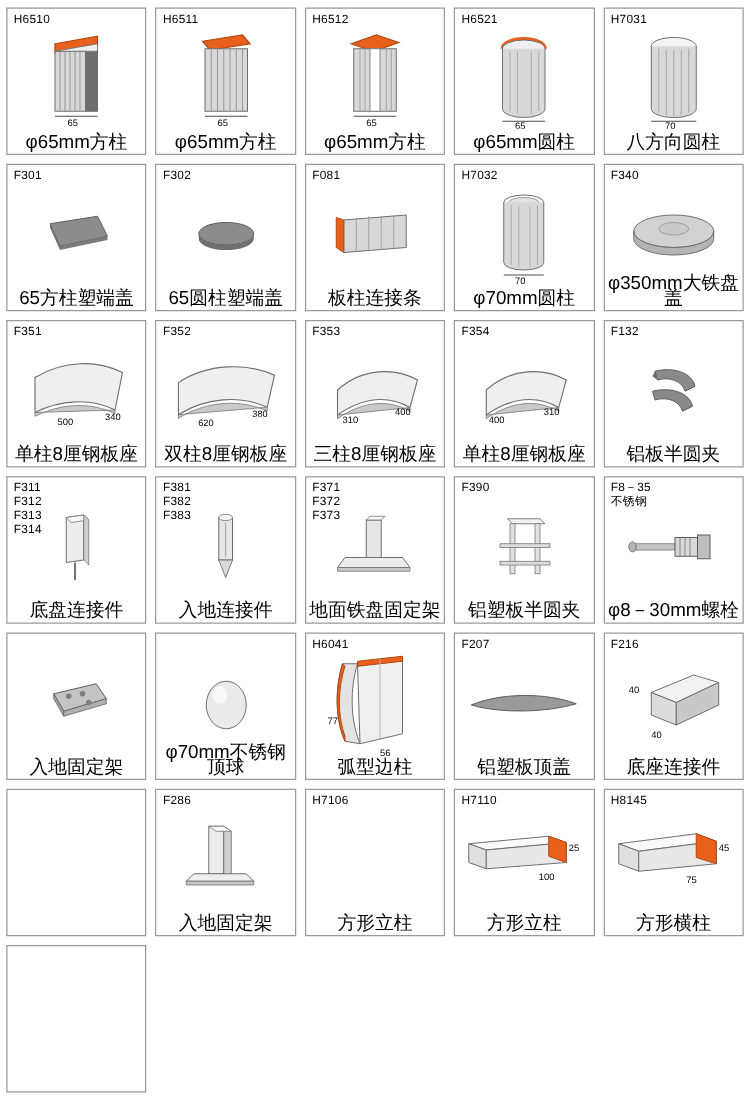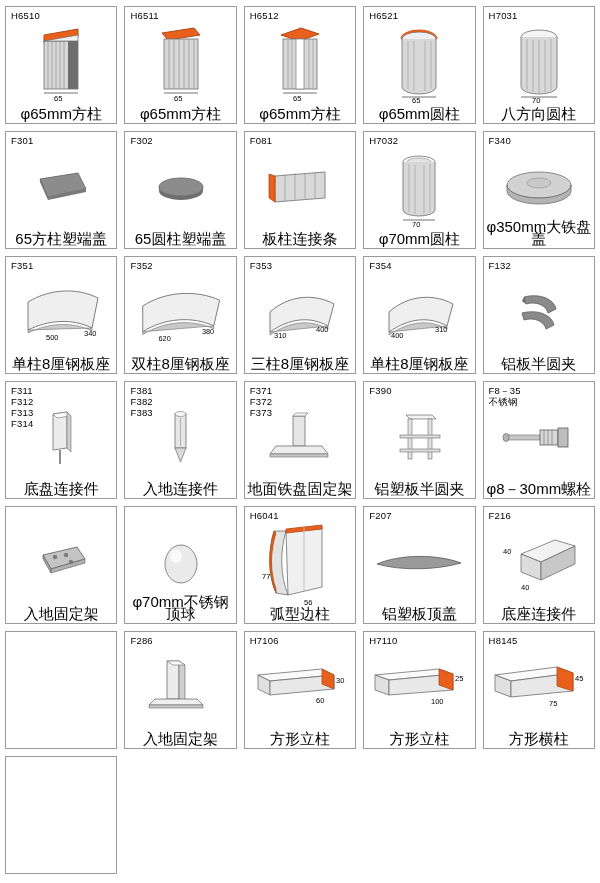--- a/index.html
+++ b/index.html
@@ -452,30 +452,20 @@
         <polygon points="38,6 44,10 44,48 38,44" fill="#cfcfcf" stroke="#6f6f6f" stroke-width="0.7"></polygon>
         <polygon points="14,44 56,44 62,50 8,50" fill="#efefef" stroke="#6f6f6f" stroke-width="0.8"></polygon>
         <polygon points="8,50 62,50 62,53 8,53" fill="#c8c8c8" stroke="#6f6f6f" stroke-width="0.6"></polygon>
         <polygon points="26,6 38,6 44,10 32,10" fill="#fafafa" stroke="#6f6f6f" stroke-width="0.6"></polygon>
       </svg>
         </div>
         <div class="caption">入地固定架</div>
       </div>
       <div class="cell">
         <div class="code">H7106</div>
-        <div class="art">
-          <svg width="108" height="58" viewBox="0 0 108 58">
-        <polygon points="12,16 76,10 88,16 24,22" fill="#fafafa" stroke="#6f6f6f" stroke-width="0.8"></polygon>
-        <polygon points="12,16 24,22 24,36 12,30" fill="#e0e0e0" stroke="#6f6f6f" stroke-width="0.8"></polygon>
-        <polygon points="24,22 88,16 88,30 24,36" fill="#e8e8e8" stroke="#6f6f6f" stroke-width="0.8"></polygon>
-        <polygon points="76,10 88,16 88,30 76,25" fill="#e8601c" stroke="#b04a12" stroke-width="0.8"></polygon>
-        <text class="dim" x="90" y="24">30</text>
-        <text class="dim" x="70" y="44">60</text>
-      </svg>
-        </div>
         <div class="caption">方形立柱</div>
       </div>
       <div class="cell">
         <div class="code">H7110</div>
         <div class="art">
           <svg width="108" height="58" viewBox="0 0 108 58">
         <polygon points="10,16 74,10 88,15 24,21" fill="#fafafa" stroke="#6f6f6f" stroke-width="0.8"></polygon>
         <polygon points="10,16 24,21 24,36 10,31" fill="#e0e0e0" stroke="#6f6f6f" stroke-width="0.8"></polygon>
         <polygon points="24,21 88,15 88,31 24,36" fill="#e8e8e8" stroke="#6f6f6f" stroke-width="0.8"></polygon>
         <polygon points="74,10 88,15 88,31 74,26" fill="#e8601c" stroke="#b04a12" stroke-width="0.8"></polygon>

